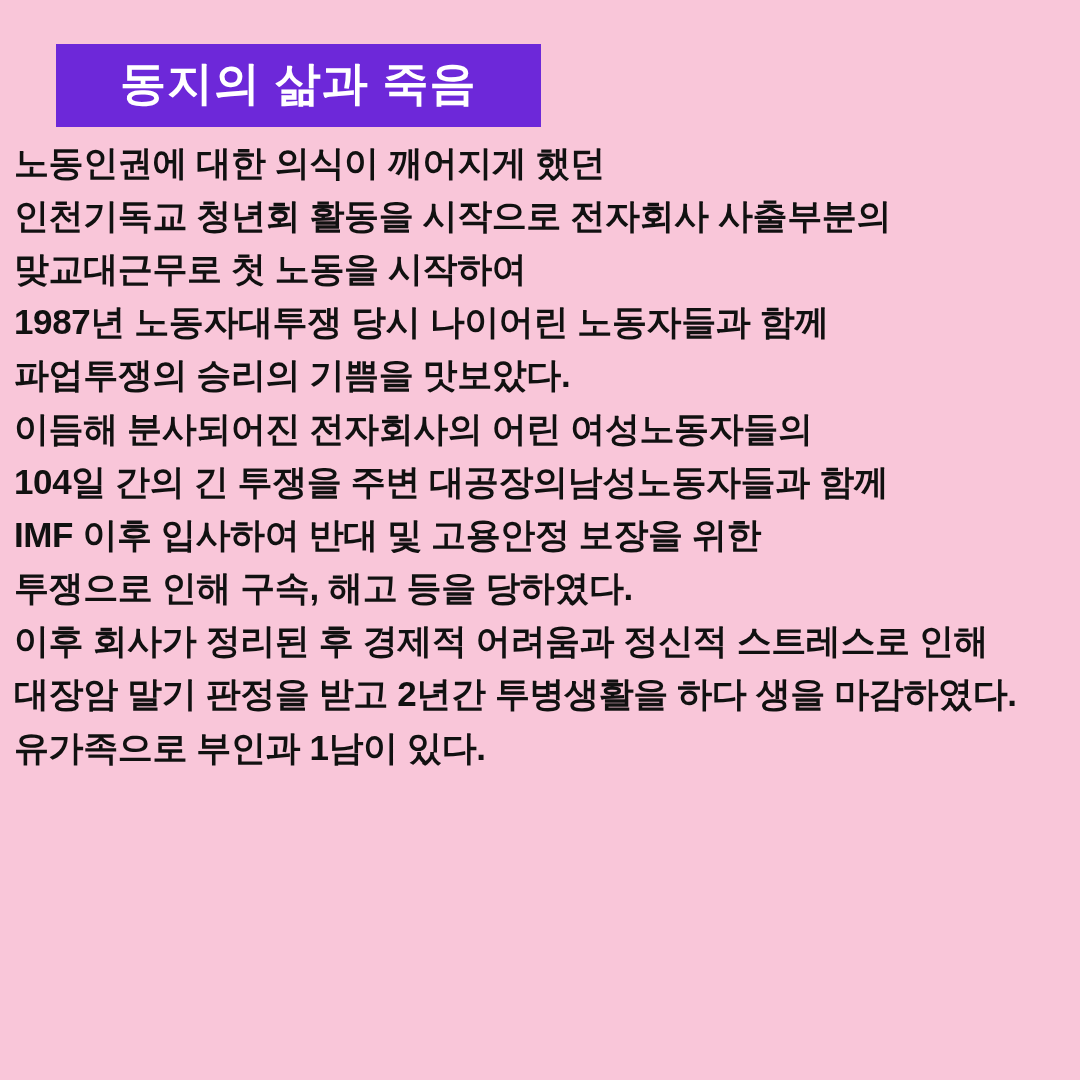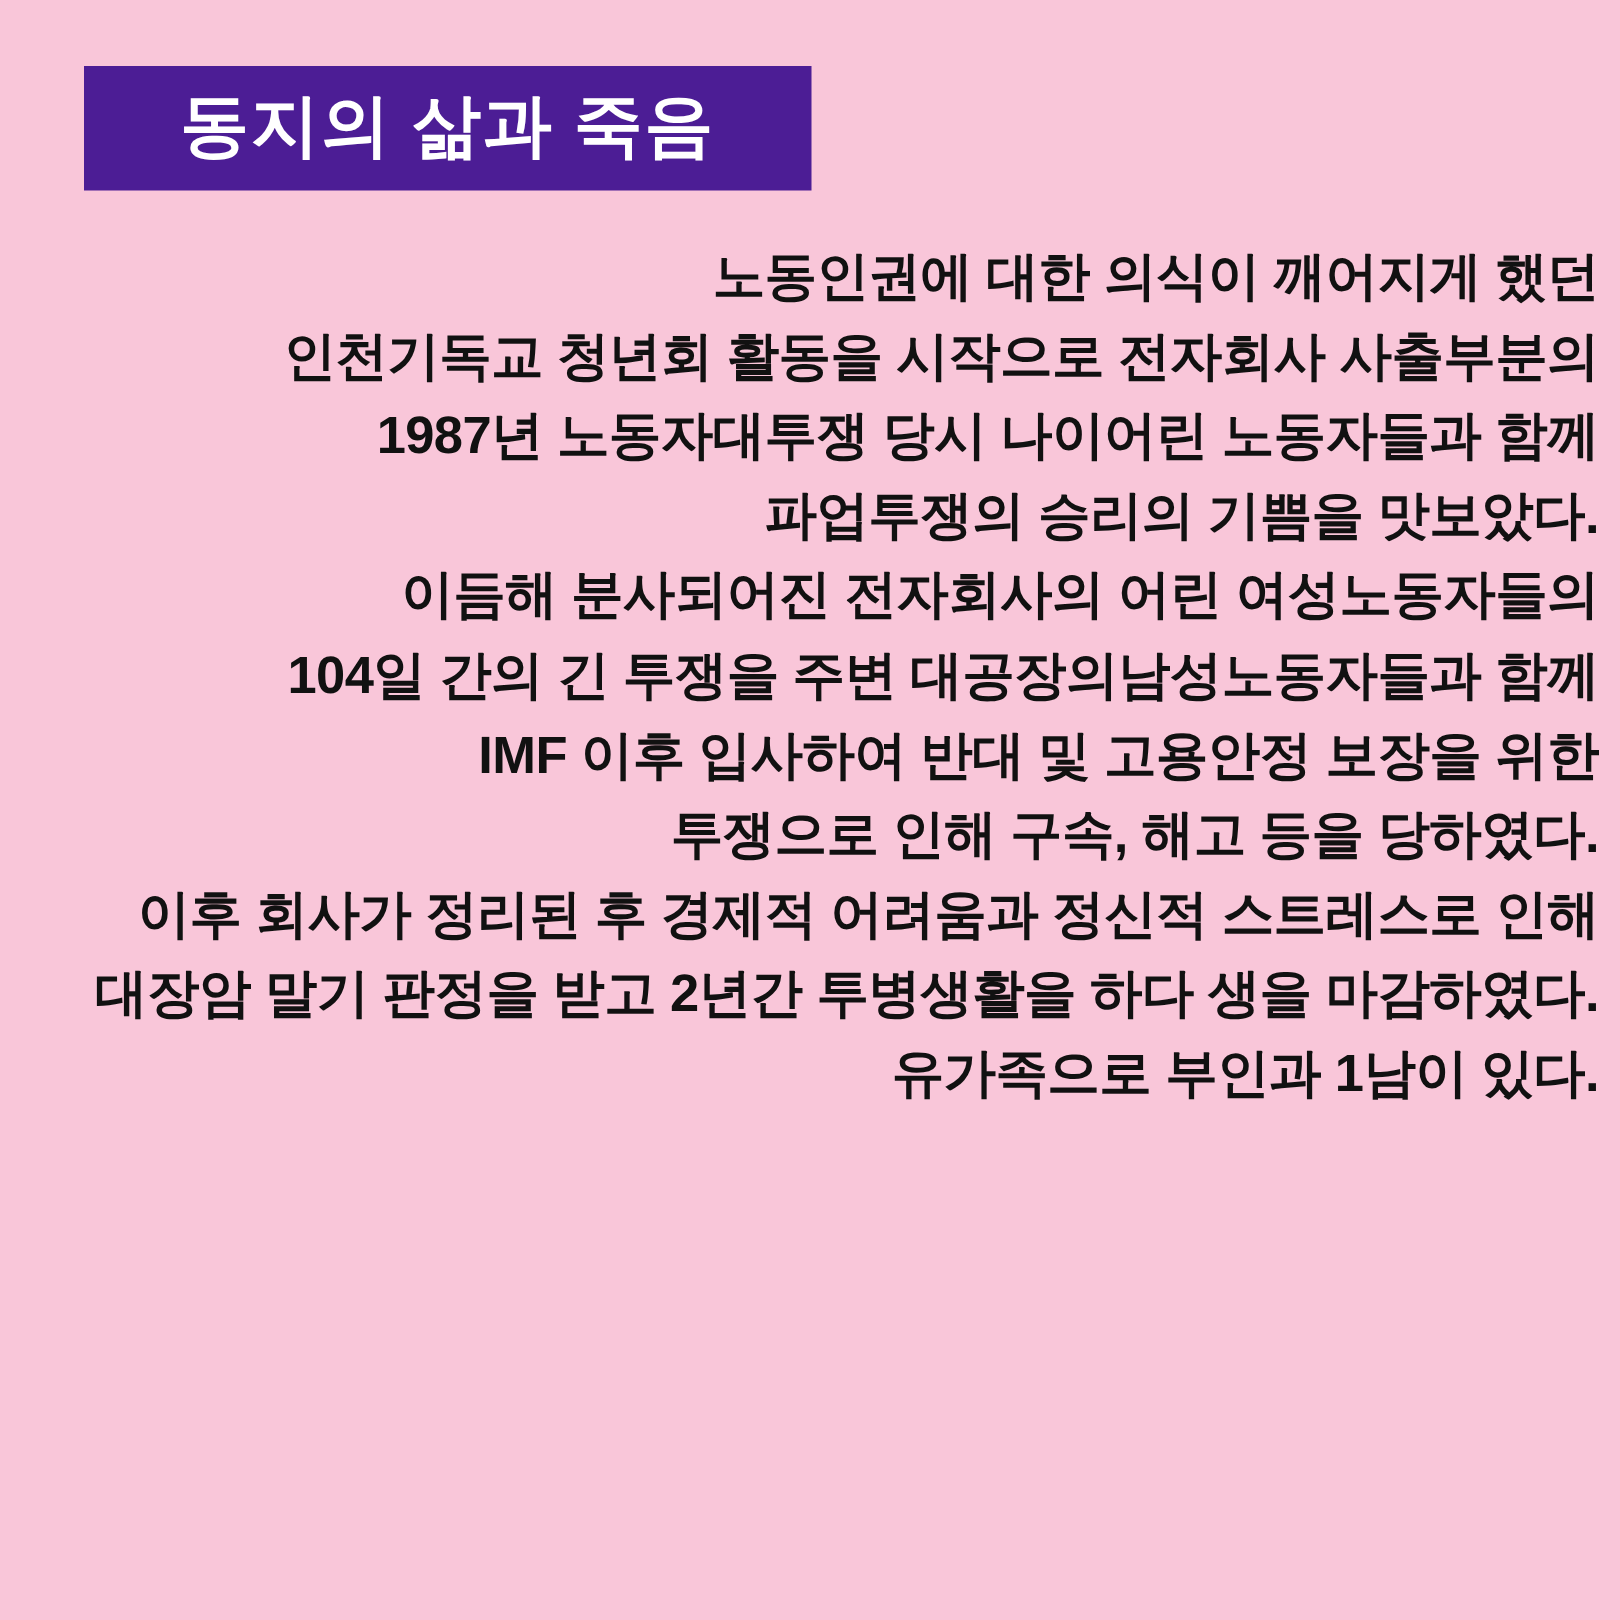--- a/index.html
+++ b/index.html
@@ -20,41 +20,41 @@
     box-sizing: border-box;
     display: flex;
     flex-direction: column;
     align-items: center;
   }
   .title-bar {
     margin-top: 44px;
     margin-left: 0;
     align-self: flex-start;
     margin-left: 56px;
-    background: #4c1d95;
+    background: #6d28d9;
     color: #ffffff;
     padding: 14px 64px 18px 64px;
     min-width: 450px;
     box-sizing: border-box;
   }
   .title-text {
     font-size: 46px;
     font-weight: 700;
     letter-spacing: 1px;
     line-height: 1.1;
     text-align: center;
     color: #ffffff;
     white-space: nowrap;
   }
   .body-block {
-    margin-top: 31px;
+    margin-top: 9px;
     width: 1080px;
     padding: 0 14px;
     box-sizing: border-box;
-    text-align: right;
+    text-align: left;
   }
   .body-line {
     font-size: 35px;
     line-height: 1.52;
     color: #111111;
     font-weight: 600;
     letter-spacing: -0.4px;
     white-space: nowrap;
   }
 </style>
@@ -63,20 +63,21 @@
 
 <div class="card">
 
   <div class="title-bar">
     <div class="title-text">동지의 삶과 죽음</div>
   </div>
 
   <div class="body-block">
     <div class="body-line">노동인권에 대한 의식이 깨어지게 했던</div>
     <div class="body-line">인천기독교 청년회 활동을 시작으로 전자회사 사출부분의</div>
+    <div class="body-line">맞교대근무로 첫 노동을 시작하여</div>
     <div class="body-line">1987년 노동자대투쟁 당시 나이어린 노동자들과 함께</div>
     <div class="body-line">파업투쟁의 승리의 기쁨을 맛보았다.</div>
     <div class="body-line">이듬해 분사되어진 전자회사의 어린 여성노동자들의</div>
     <div class="body-line">104일 간의 긴 투쟁을 주변 대공장의남성노동자들과 함께</div>
     <div class="body-line">IMF 이후 입사하여 반대 및 고용안정 보장을 위한</div>
     <div class="body-line">투쟁으로 인해 구속, 해고 등을 당하였다.</div>
     <div class="body-line">이후 회사가 정리된 후 경제적 어려움과 정신적 스트레스로 인해</div>
     <div class="body-line">대장암 말기 판정을 받고 2년간 투병생활을 하다 생을 마감하였다.</div>
     <div class="body-line">유가족으로 부인과 1남이 있다.</div>
   </div>

